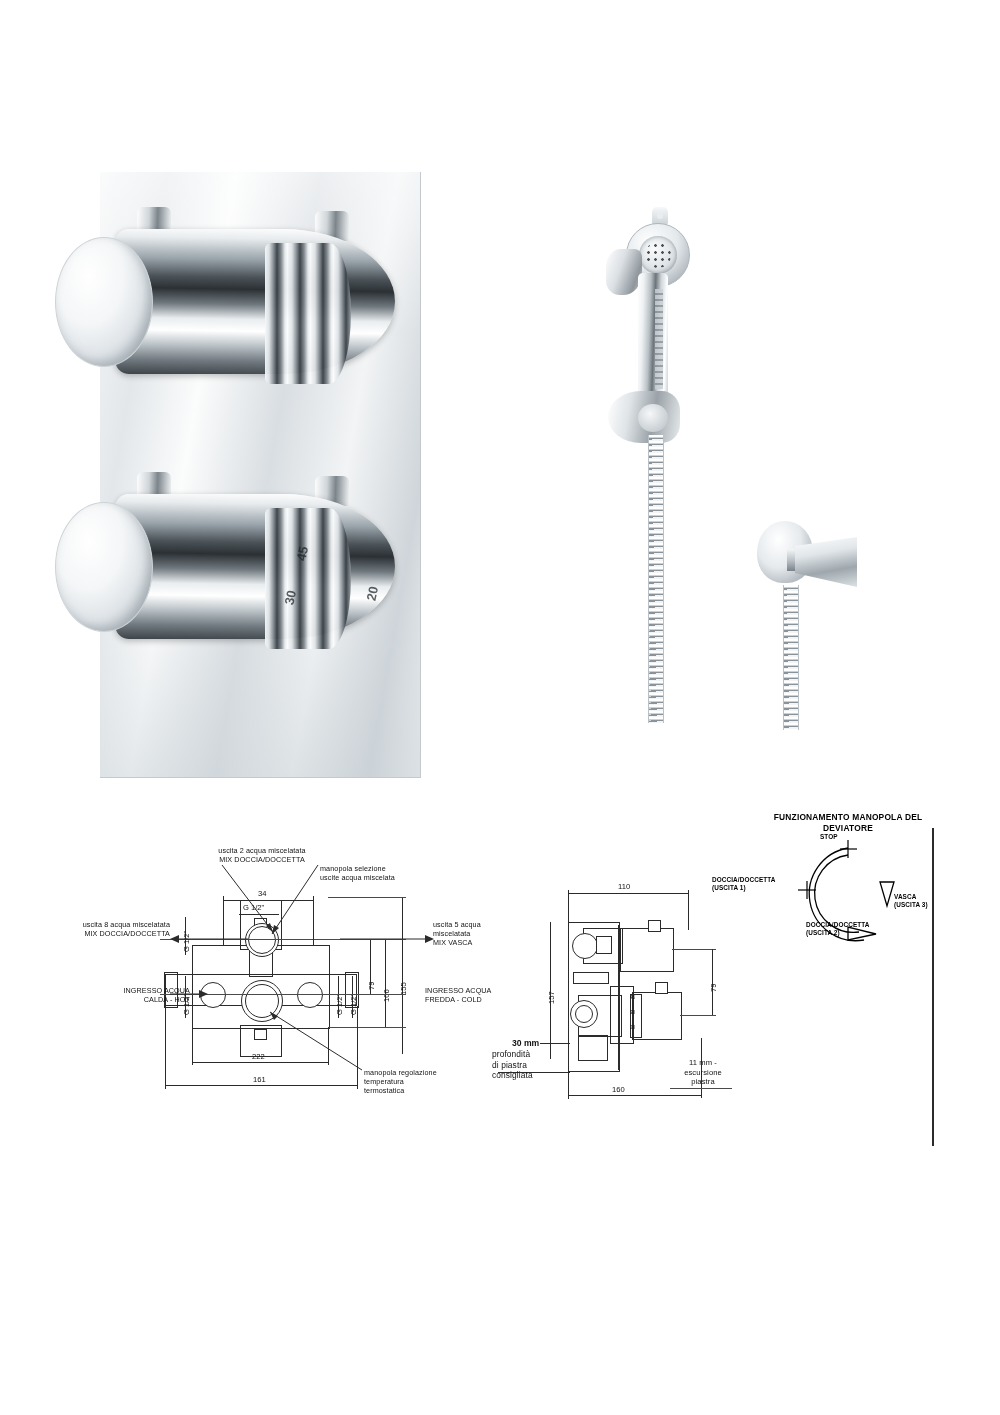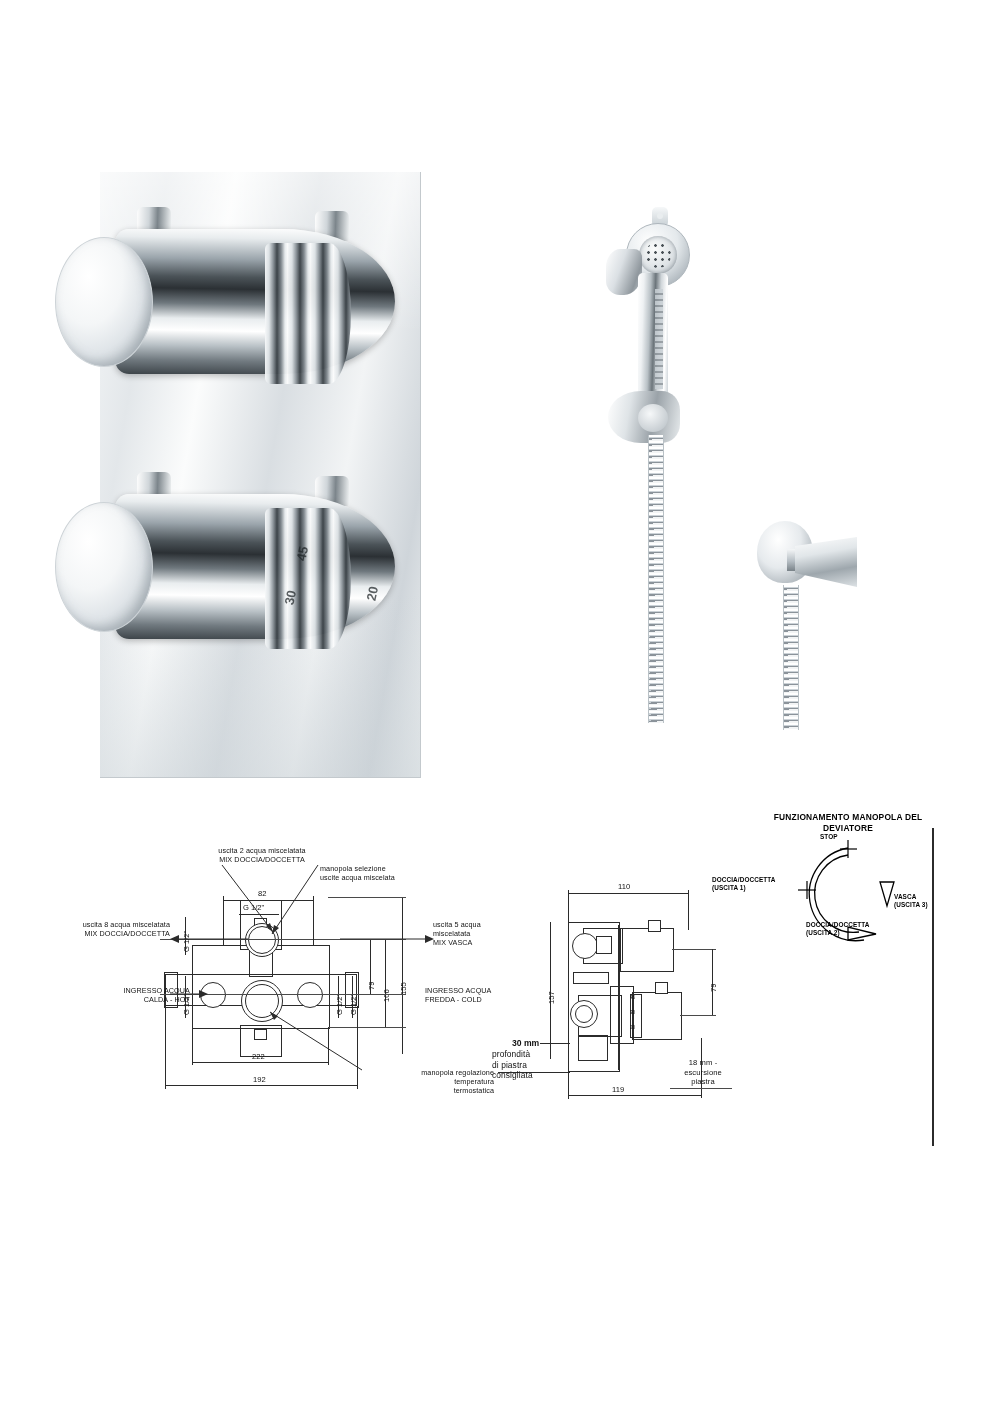--- a/index.html
+++ b/index.html
@@ -176,21 +176,21 @@
 
       <div class="rect" style="left:164px;top:172px;width:12px;height:34px;"></div>
       <div class="rect" style="left:345px;top:172px;width:12px;height:34px;"></div>
 
       <div class="tline h thin" style="left:160px;top:139px;width:200px;"></div>
       <div class="tline h thin" style="left:160px;top:194px;width:205px;"></div>
 
       <div class="tline h" style="left:223px;top:100px;width:90px;"></div>
       <div class="tline v" style="left:223px;top:96px;height:50px;"></div>
       <div class="tline v" style="left:313px;top:96px;height:50px;"></div>
-      <span class="dim" style="left:258px;top:89px;">82</span>
+      <span class="dim" style="left:258px;top:89px;">34</span>
 
       <div class="tline h" style="left:239px;top:114px;width:40px;"></div>
       <span class="dim" style="left:243px;top:103px;">G 1/2"</span>
 
       <div class="tline v" style="left:185px;top:117px;height:38px;"></div>
       <span class="dim rot" style="left:182px;top:152px;">G 1/2"</span>
 
       <div class="tline v" style="left:185px;top:176px;height:42px;"></div>
       <span class="dim rot" style="left:182px;top:215px;">G 1/2"</span>
 
@@ -215,21 +215,21 @@
 
       <div class="tline h" style="left:192px;top:1000px;width:0;"></div>
       <div class="tline h" style="left:192px;top:262px;width:136px;"></div>
       <div class="tline v" style="left:192px;top:227px;height:38px;"></div>
       <div class="tline v" style="left:328px;top:227px;height:38px;"></div>
       <span class="dim" style="left:252px;top:252px;">222</span>
 
       <div class="tline h" style="left:165px;top:285px;width:192px;"></div>
       <div class="tline v" style="left:165px;top:206px;height:83px;"></div>
       <div class="tline v" style="left:357px;top:206px;height:83px;"></div>
-      <span class="dim" style="left:253px;top:275px;">192</span>
+      <span class="dim" style="left:253px;top:275px;">161</span>
 
       <span class="lbl c" style="left:192px;top:46px;width:140px;">uscita 2 acqua miscelatata
 MIX DOCCIA/DOCCETTA</span>
       <svg style="position:absolute;left:160px;top:40px;width:220px;height:110px;overflow:visible">
         <line x1="62" y1="25" x2="113" y2="92" stroke="#2b2b2b" stroke-width="1"></line>
         <polygon points="113,92 106,86 110,83" fill="#2b2b2b"></polygon>
       </svg>
 
       <span class="lbl r" style="left:10px;top:120px;width:160px;">uscita 8 acqua miscelatata
 MIX DOCCIA/DOCCETTA</span>
@@ -256,21 +256,21 @@
       <span class="lbl r" style="left:30px;top:186px;width:160px;">INGRESSO ACQUA
 CALDA - HOT</span>
       <svg style="position:absolute;left:170px;top:188px;width:40px;height:12px;overflow:visible">
         <line x1="0" y1="6" x2="30" y2="6" stroke="#2b2b2b" stroke-width="1"></line>
         <polygon points="38,6 29,2 29,10" fill="#2b2b2b"></polygon>
       </svg>
 
       <span class="lbl" style="left:425px;top:186px;width:140px;">INGRESSO ACQUA
 FREDDA - COLD</span>
 
-      <span class="lbl" style="left:364px;top:268px;width:130px;text-align:right;">manopola regolazione
+      <span class="lbl" style="left:364px;top:268px;width:130px;">manopola regolazione
 temperatura
 termostatica</span>
       <svg style="position:absolute;left:262px;top:206px;width:110px;height:70px;overflow:visible">
         <line x1="8" y1="6" x2="100" y2="64" stroke="#2b2b2b" stroke-width="1"></line>
         <polygon points="8,6 16,10 12,14" fill="#2b2b2b"></polygon>
       </svg>
     </div>
 
     <div>
 
@@ -308,31 +308,31 @@
 
       <div class="tline v" style="left:550px;top:122px;height:137px;"></div>
       <span class="dim rot" style="left:547px;top:204px;">157</span>
 
       <div class="tline v" style="left:712px;top:149px;height:66px;"></div>
       <span class="dim rot" style="left:709px;top:192px;">79</span>
 
       <div class="tline h" style="left:568px;top:295px;width:133px;"></div>
       <div class="tline v" style="left:568px;top:259px;height:40px;"></div>
       <div class="tline v" style="left:701px;top:238px;height:60px;"></div>
-      <span class="dim" style="left:612px;top:285px;">119</span>
+      <span class="dim" style="left:612px;top:285px;">160</span>
 
       <div class="tline h" style="left:498px;top:272px;width:72px;"></div>
       <div class="tline h" style="left:540px;top:243px;width:30px;"></div>
       <span class="dim" style="left:512px;top:238px;font-weight:700;font-size:8.6px;">30 mm</span>
       <span class="lbl" style="left:492px;top:249px;width:76px;font-size:8.4px;line-height:10.5px;">profondità
 di piastra
 consigliata</span>
 
       <span class="lbl" style="left:678px;top:1000px;width:0;"></span>
-      <span class="lbl c" style="left:672px;top:258px;width:62px;font-size:7.6px;line-height:9.5px;">18 mm -
+      <span class="lbl c" style="left:672px;top:258px;width:62px;font-size:7.6px;line-height:9.5px;">11 mm -
 escursione
 piastra</span>
       <div class="tline h thin" style="left:670px;top:288px;width:62px;"></div>
     </div>
 
     <div>
       <span class="diverter-title" style="left:758px;top:12px;width:180px;">FUNZIONAMENTO MANOPOLA
 DEL DEVIATORE</span>
 
       <svg style="position:absolute;left:760px;top:36px;width:170px;height:140px;overflow:visible">

